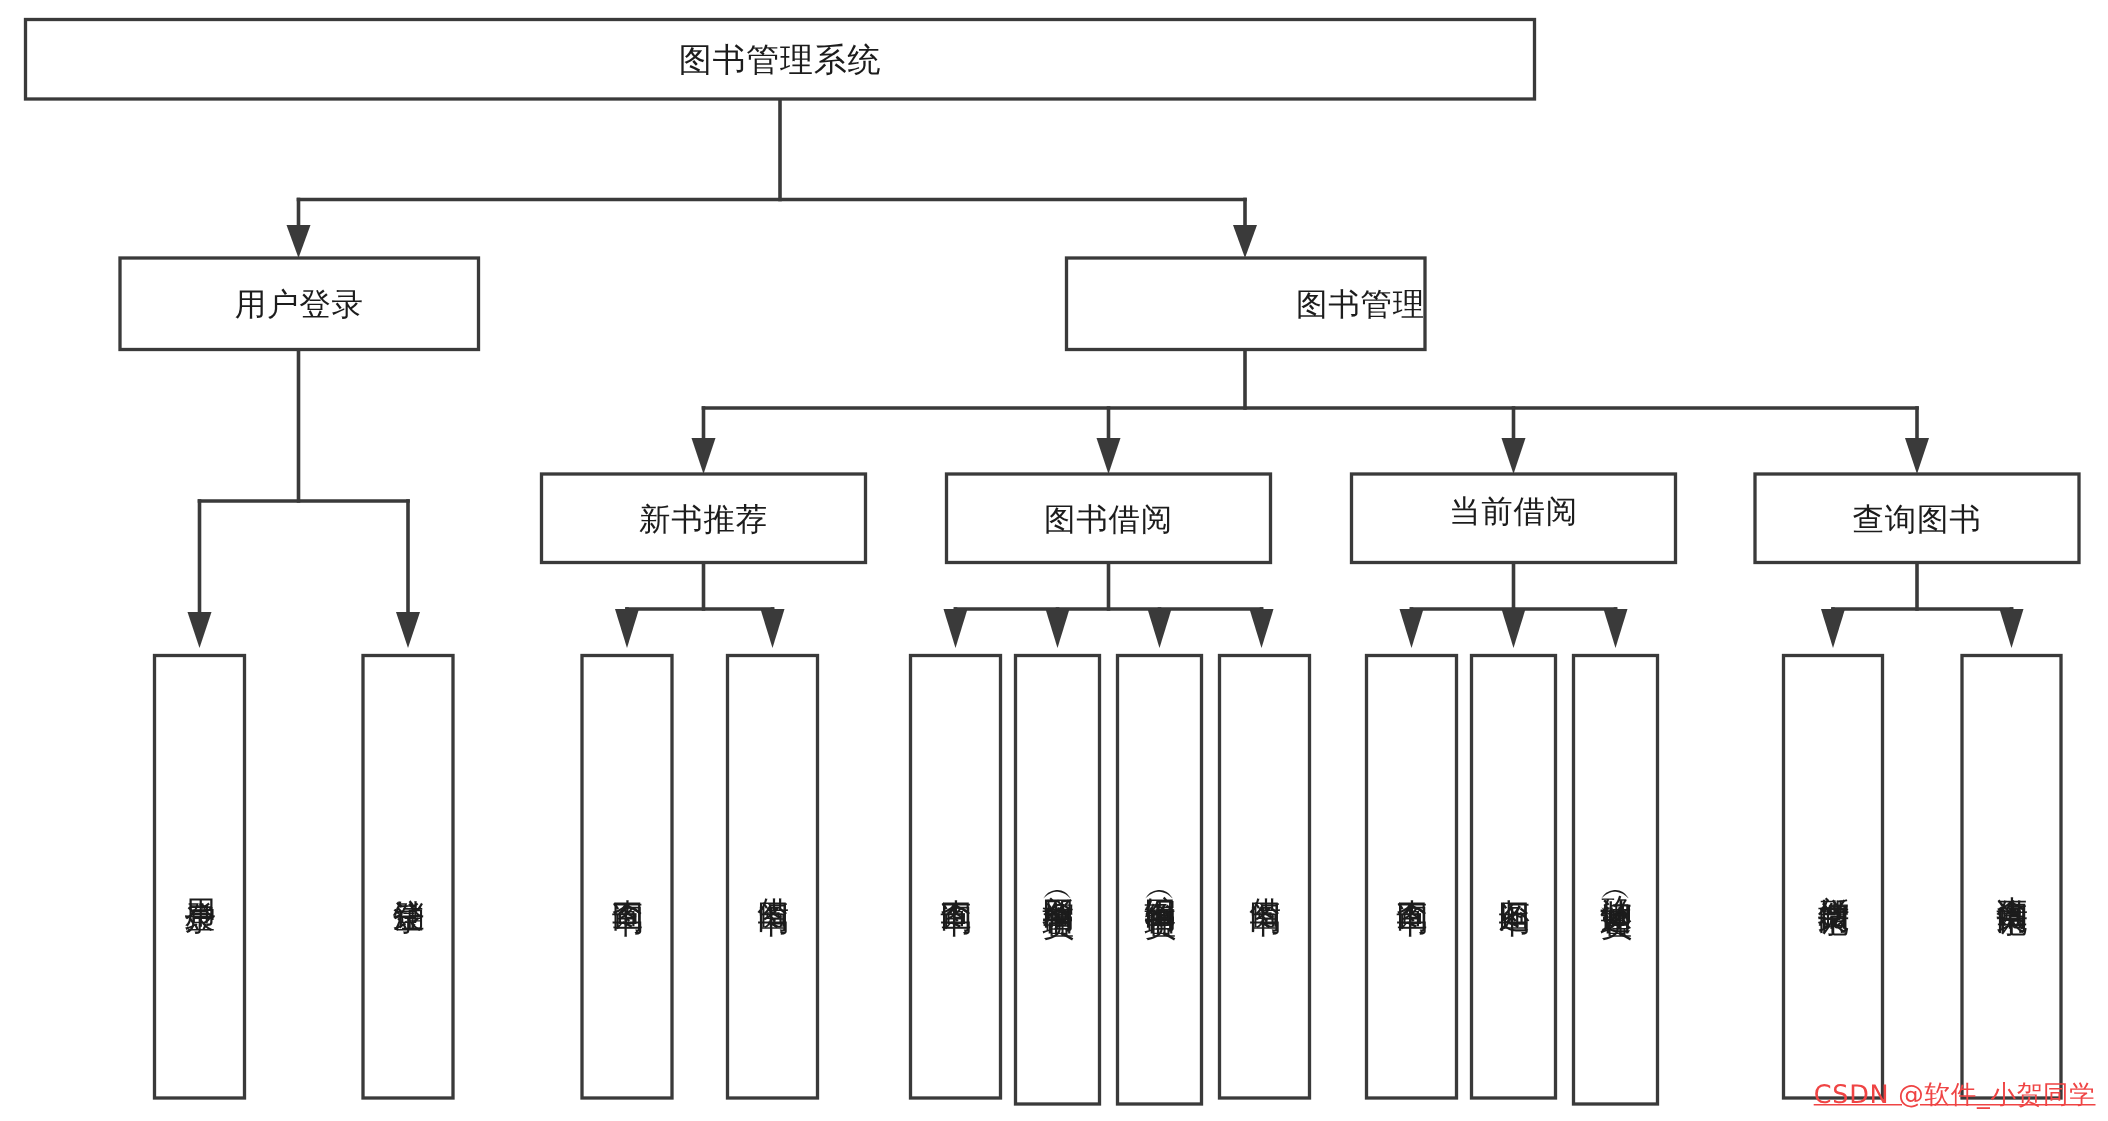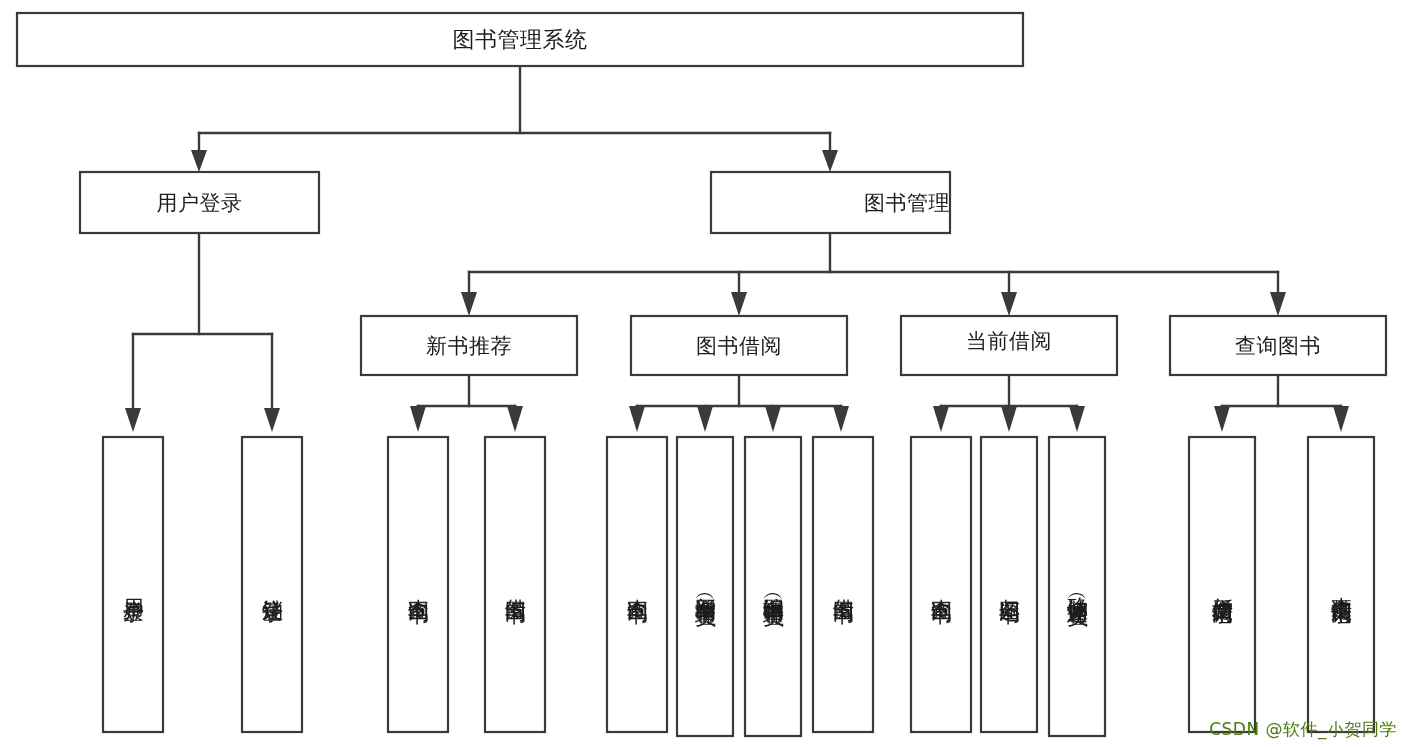--- a/index.html
+++ b/index.html
@@ -74,24 +74,25 @@
   }
   .title-label-text {
     font-size: 22px;
   }
   .watermark {
     position: absolute;
     right: 8px;
     bottom: 6px;
     font-family: "DejaVu Sans", "Liberation Sans", sans-serif;
     font-size: 17px;
-    color: #4d7c0f;
+    color: #ef4444;
     letter-spacing: 0.5px;
     white-space: nowrap;
     pointer-events: none;
+    text-decoration: underline;
   }
 </style>
 </head>
 <body>
 
 <div id="diagram-root">
 
   <svg class="diagram-canvas" viewBox="0 0 1405 747">
 
     <g>

